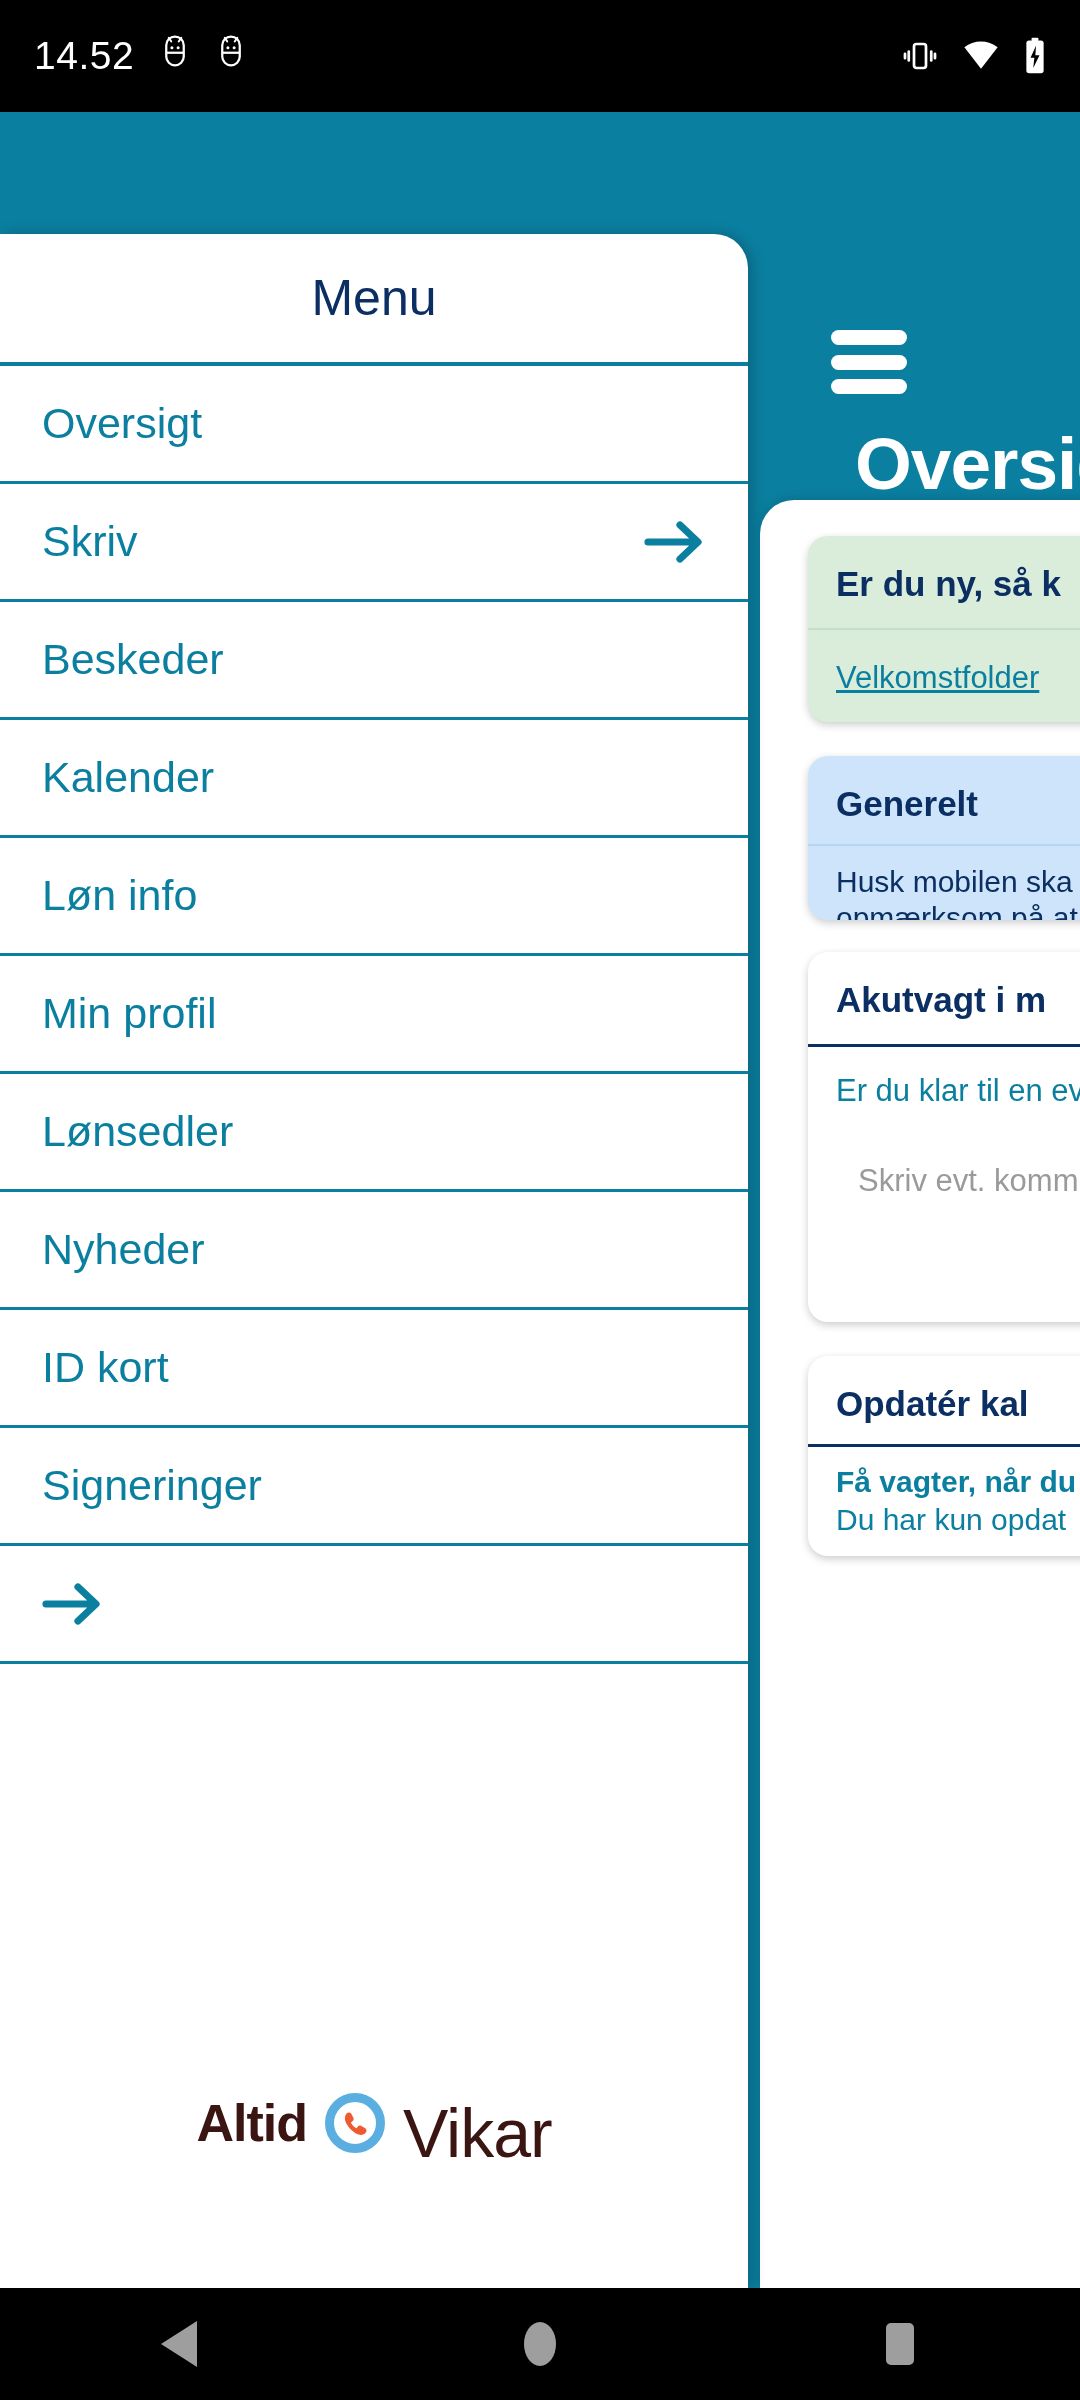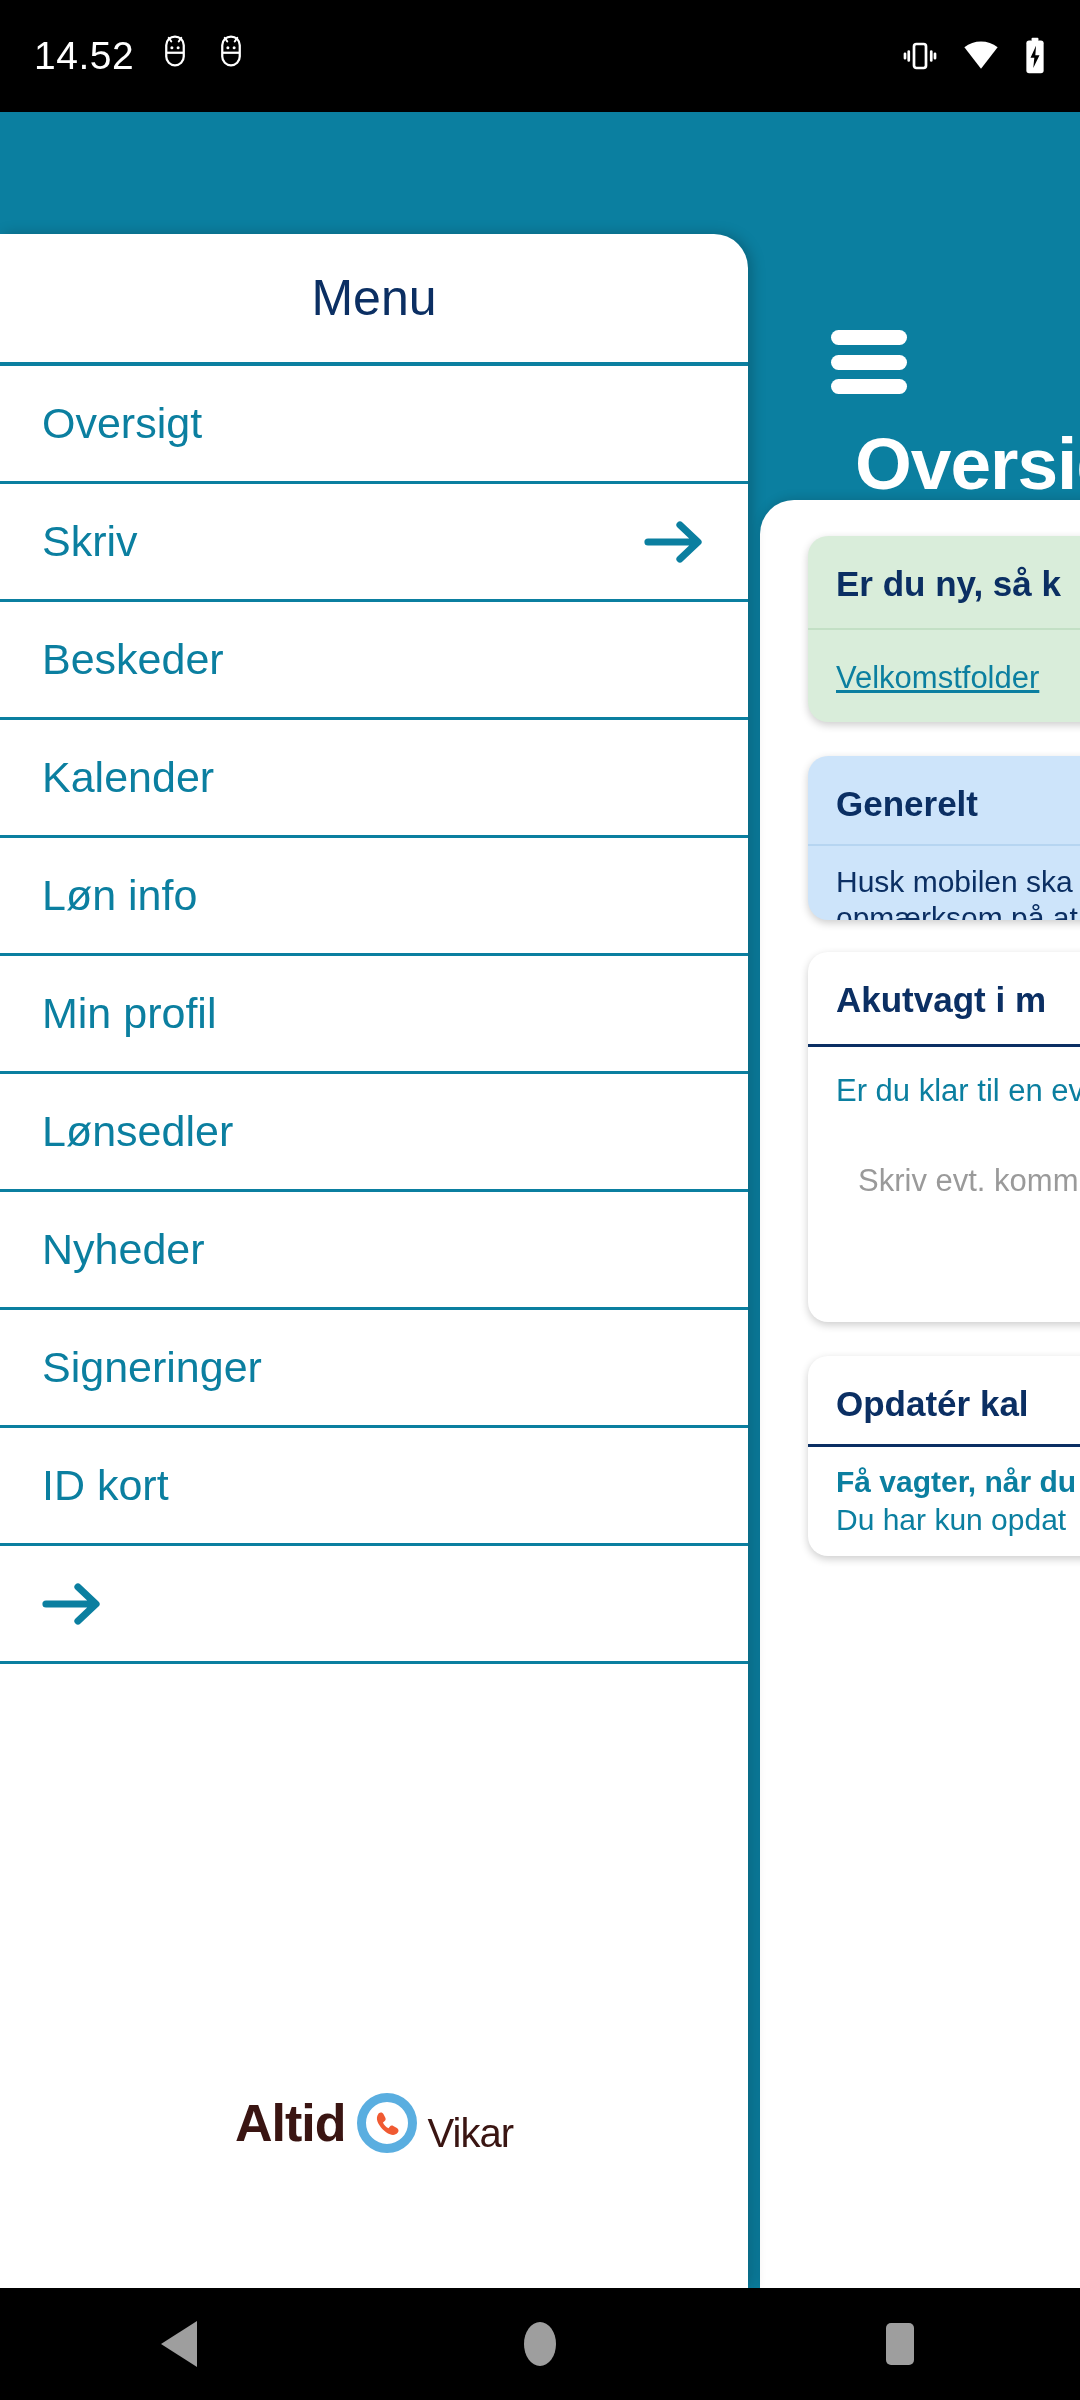--- a/index.html
+++ b/index.html
@@ -216,36 +216,36 @@
   #drawer-footer {
     flex: 0 0 auto;
     height: 330px;
     display: flex;
     align-items: center;
     justify-content: center;
   }
   #brand-logo {
     display: flex;
     align-items: center;
-    gap: 5px;
+    gap: 12px;
   }
   #brand-word-1 {
     color: #3a1512;
     font-size: 52px;
     font-weight: bold;
     letter-spacing: -1px;
   }
   #brand-mark {
     width: 60px; height: 60px;
     margin: 0 6px;
     display: block;
   }
   #brand-word-2 {
     color: #3a1512;
-    font-size: 40px;
+    font-size: 68px;
     letter-spacing: -1px;
     margin-top: 20px;
   }
 
   
   #nav-bar {
     position: absolute;
     left: 0; bottom: 0;
     width: 1080px; height: 112px;
     background: #000000;
@@ -379,25 +379,25 @@
 
         <div class="drawer-item">
           <span class="drawer-item-label">Lønsedler</span>
         </div>
 
         <div class="drawer-item">
           <span class="drawer-item-label">Nyheder</span>
         </div>
 
         <div class="drawer-item">
+          <span class="drawer-item-label">ID kort</span>
+        </div>
+
+        <div class="drawer-item">
           <span class="drawer-item-label">Signeringer</span>
-        </div>
-
-        <div class="drawer-item">
-          <span class="drawer-item-label">ID kort</span>
         </div>
 
         <div class="drawer-item">
           <svg class="arrow-icon" width="64" height="52" viewBox="0 0 32 26">
             <path d="M2 13 h24 M18 4.5 L27 13 L18 21.5" fill="none" stroke="#0b7fa0" stroke-width="3.6" stroke-linecap="round" stroke-linejoin="round"></path>
           </svg>
         </div>
 
       </div>
 

